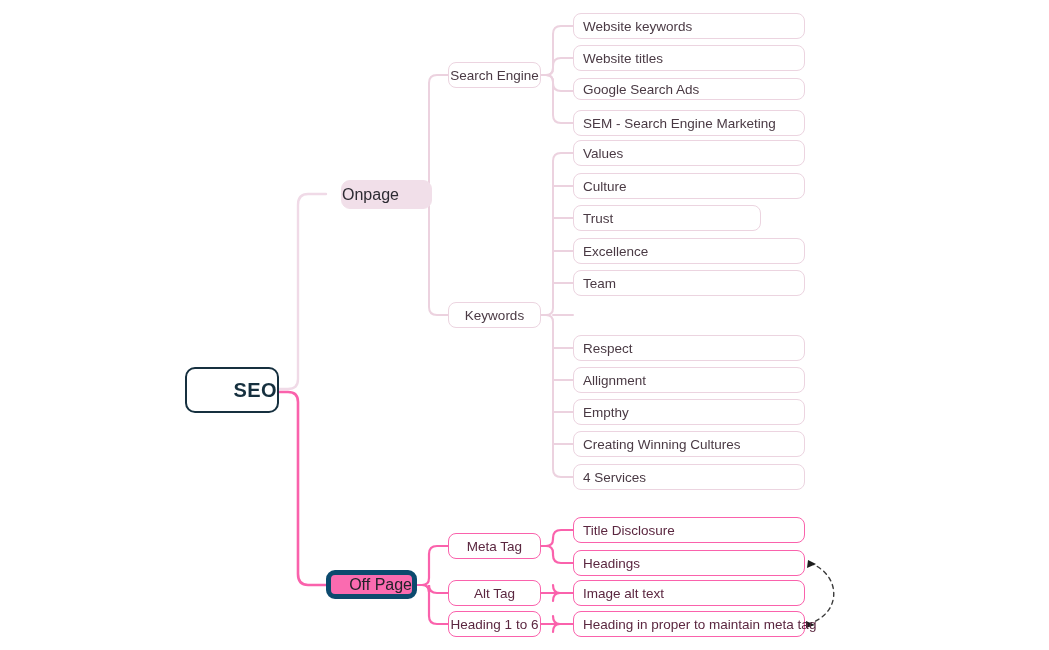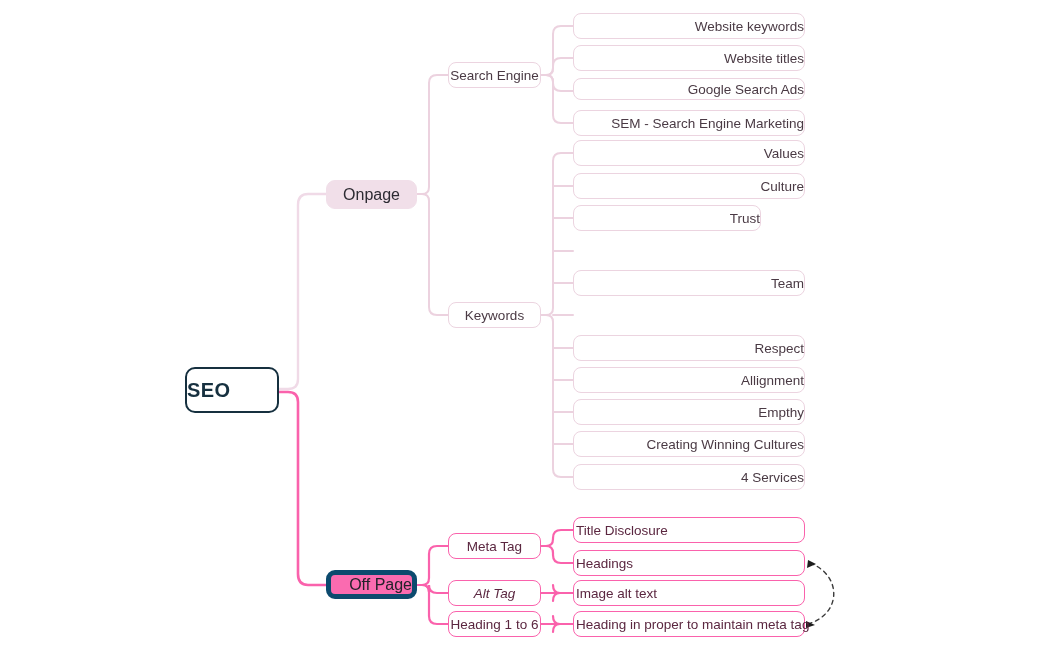--- a/index.html
+++ b/index.html
@@ -18,58 +18,56 @@
     display:flex;align-items:center;
     border-radius:8px;
     white-space:nowrap;
   }
 
   
   .node.root{
     border:2.5px solid #16303f;
     border-radius:10px;
     background:#ffffff;
-    justify-content:flex-start;
+    justify-content:flex-end;
     font-size:20px;font-weight:bold;
     color:#16303f;
     letter-spacing:.4px;
   }
 
   
   .node.onpage-head{
     background:#f1dfe9;
     border:1px solid #f1dfe9;
     border-radius:9px;
-    justify-content:center;
-    font-size:16px;color:#2d2b33;
+    font-size:16px;color:#2d2b33;margin-left:15px;
   }
   .node.pale{
     background:#ffffff;
     border:1px solid #ecd4e0;
     color:#4a3a44;
     font-size:13.5px;
-    padding-left:17px;
-    justify-content:flex-end;
+    padding-left:9px;
   }
   .node.pale.center{justify-content:center;padding-left:0;font-size:13.5px;}
 
   
   .node.offpage-head{
     background:#fa6bb0;
     border:5px solid #0c4a6e;
     border-radius:9px;
     justify-content:flex-end;
     font-size:16px;color:#23222a;
   }
   .node.vivid{
     background:#ffffff;
     border:1.6px solid #fa62ac;
     color:#5b2740;
     font-size:13.5px;
-    padding-left:2px;
+    padding-left:9px;
   }
   .node.vivid.center{justify-content:center;padding-left:0;}
 </style>
 </head>
 <body>
 
 <div id="canvas">
 
   <svg id="links" viewBox="0 0 1049 650" width="1049" height="650">
 
@@ -146,20 +144,23 @@
 
   <div class="node pale" style="left:573px;top:140px;width:232px;height:26px;">
     <span>Values</span>
   </div>
   <div class="node pale" style="left:573px;top:173px;width:232px;height:26px;">
     <span>Culture</span>
   </div>
   <div class="node pale" style="left:573px;top:205px;width:188px;height:26px;">
     <span>Trust</span>
   </div>
+  <div class="node pale" style="left:573px;top:238px;width:232px;height:26px;">
+    <span>Excellence</span>
+  </div>
   <div class="node pale" style="left:573px;top:270px;width:232px;height:26px;">
     <span>Team</span>
   </div>
   <div class="node pale" style="left:573px;top:335px;width:232px;height:26px;">
     <span>Respect</span>
   </div>
   <div class="node pale" style="left:573px;top:367px;width:232px;height:26px;">
     <span>Allignment</span>
   </div>
   <div class="node pale" style="left:573px;top:399px;width:232px;height:26px;">
@@ -172,21 +173,21 @@
     <span>4 Services</span>
   </div>
 
   <div class="node offpage-head" style="left:326px;top:570px;width:91px;height:29px;">
     <span>Off Page</span>
   </div>
 
   <div class="node vivid center" style="left:448px;top:533px;width:93px;height:26px;">
     <span>Meta Tag</span>
   </div>
-  <div class="node vivid center" style="left:448px;top:580px;width:93px;height:26px;font-style:italic;">
+  <div class="node vivid center" style="left:448px;top:580px;width:93px;height:26px;">
     <span>Alt Tag</span>
   </div>
   <div class="node vivid center" style="left:448px;top:611px;width:93px;height:26px;">
     <span>Heading 1 to 6</span>
   </div>
 
   <div class="node vivid" style="left:573px;top:517px;width:232px;height:26px;">
     <span>Title Disclosure</span>
   </div>
   <div class="node vivid" style="left:573px;top:550px;width:232px;height:26px;">

